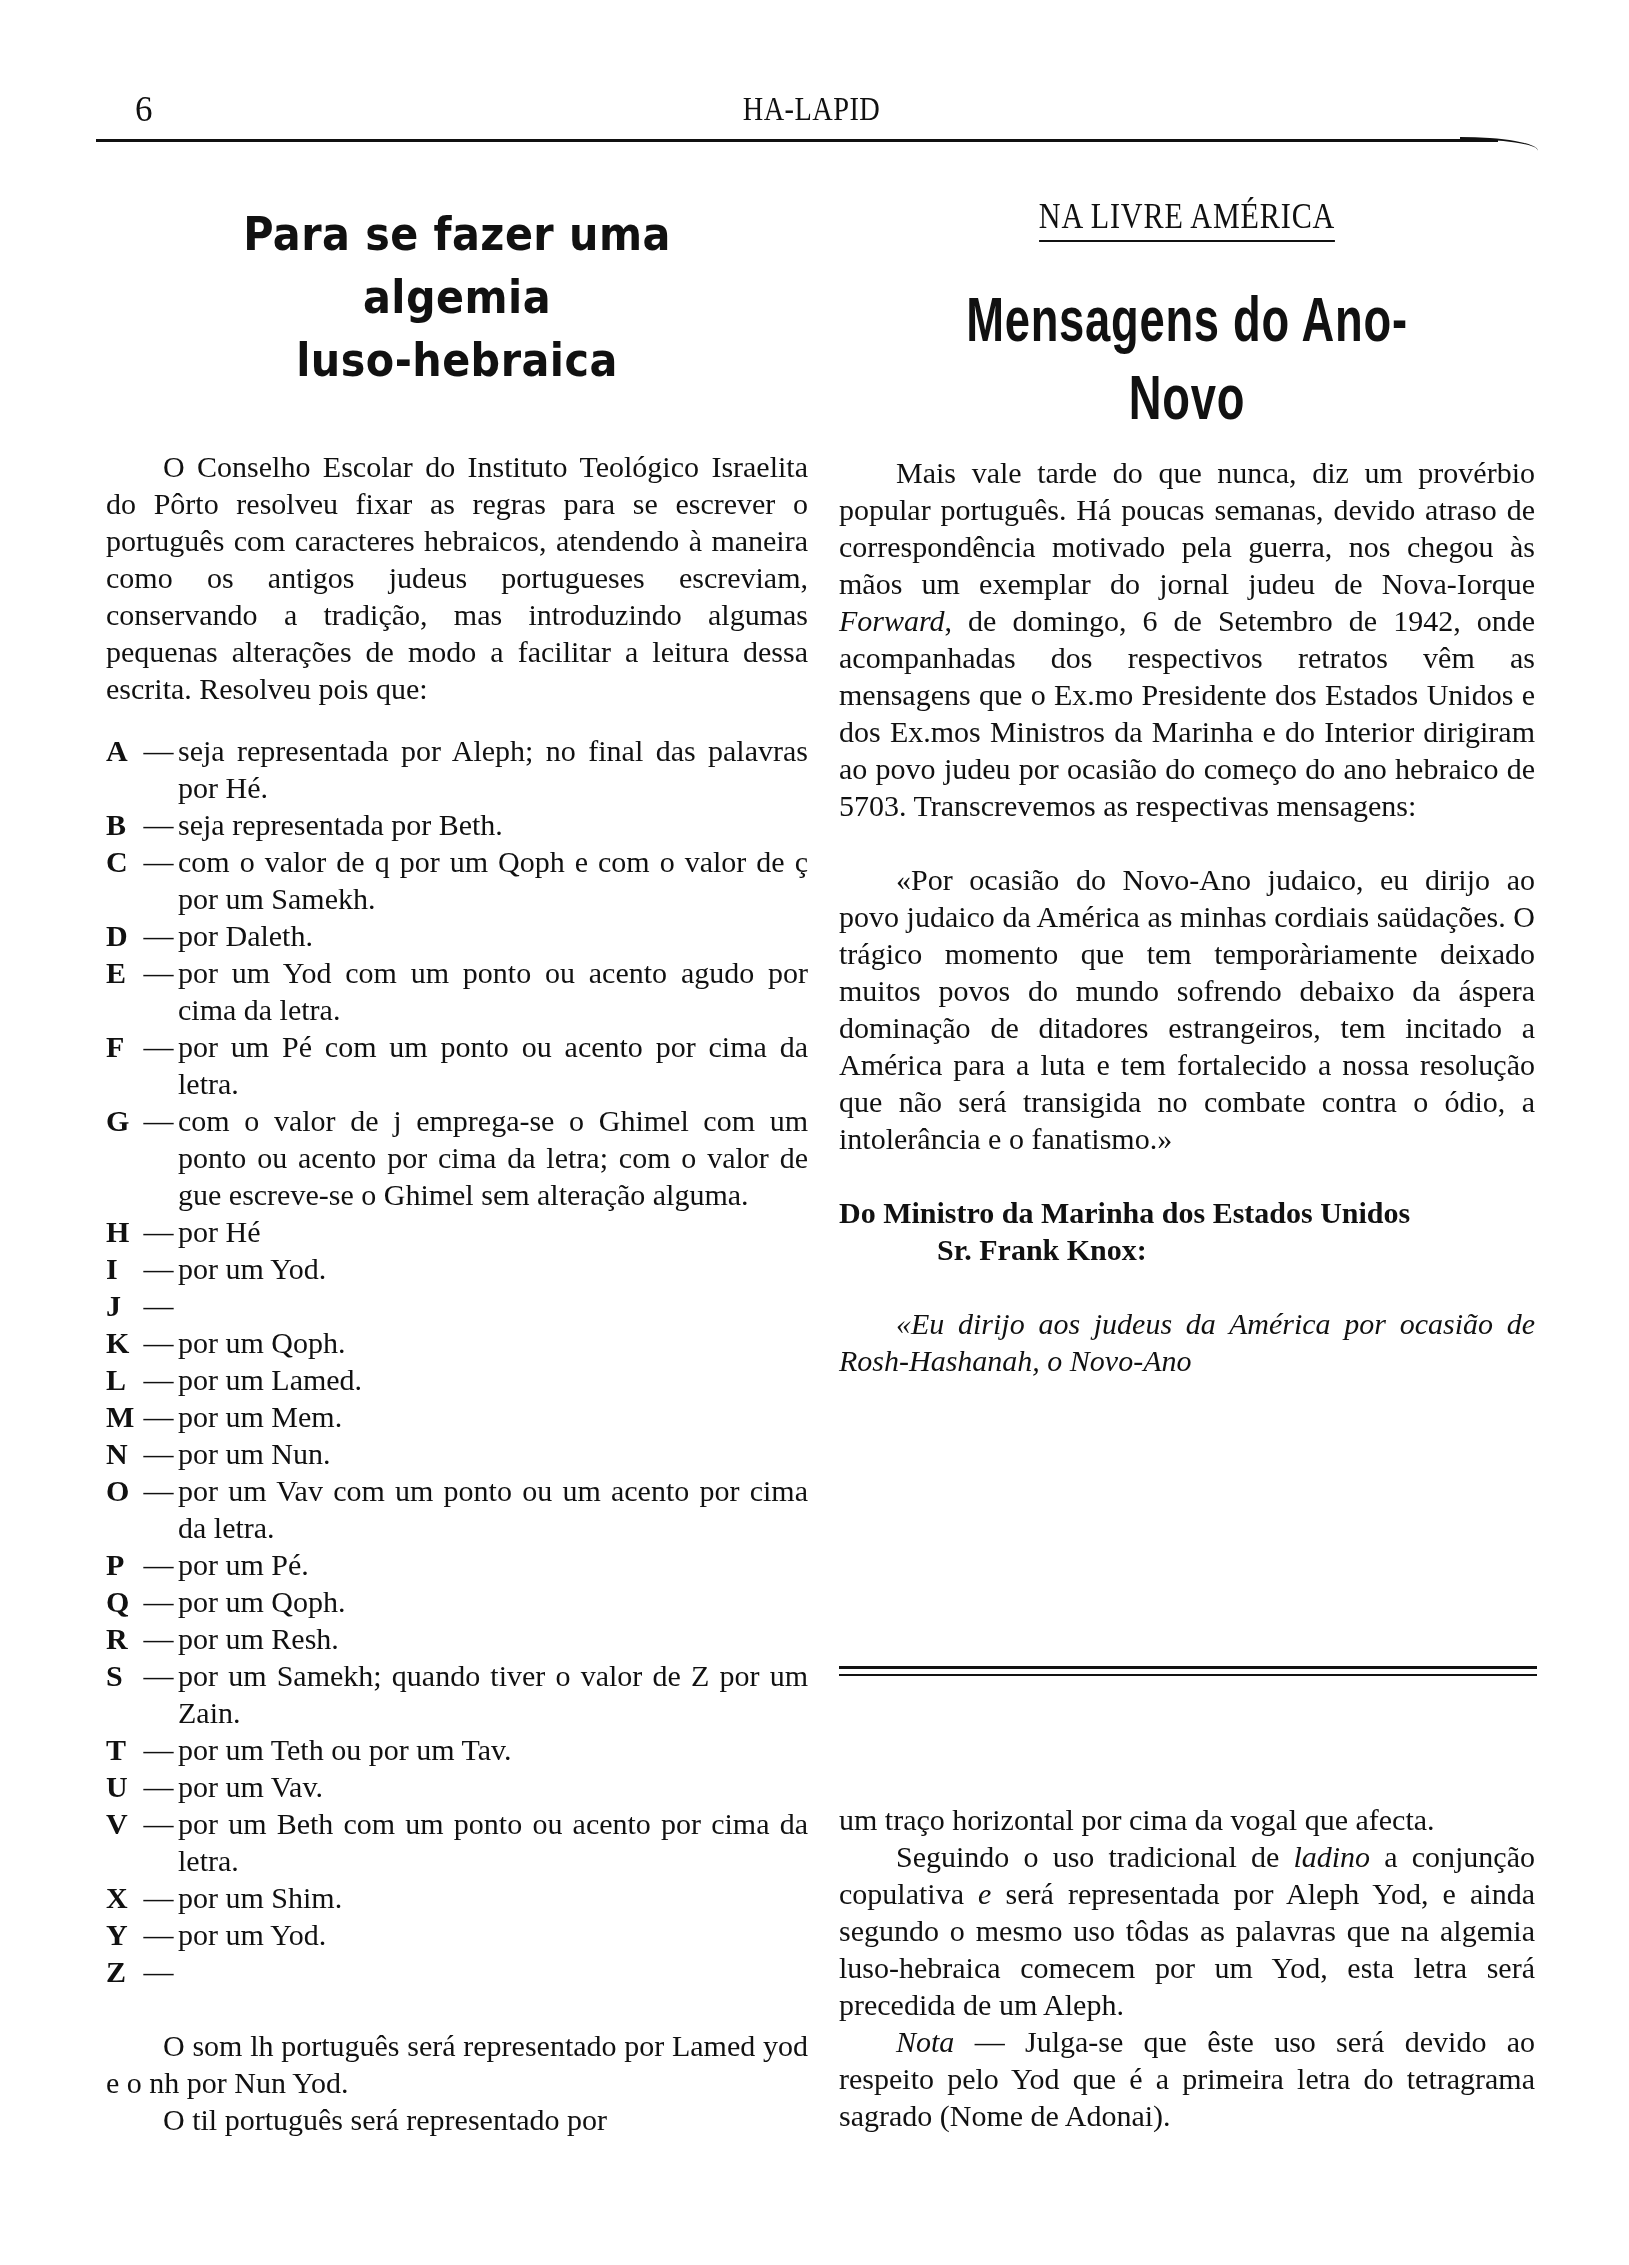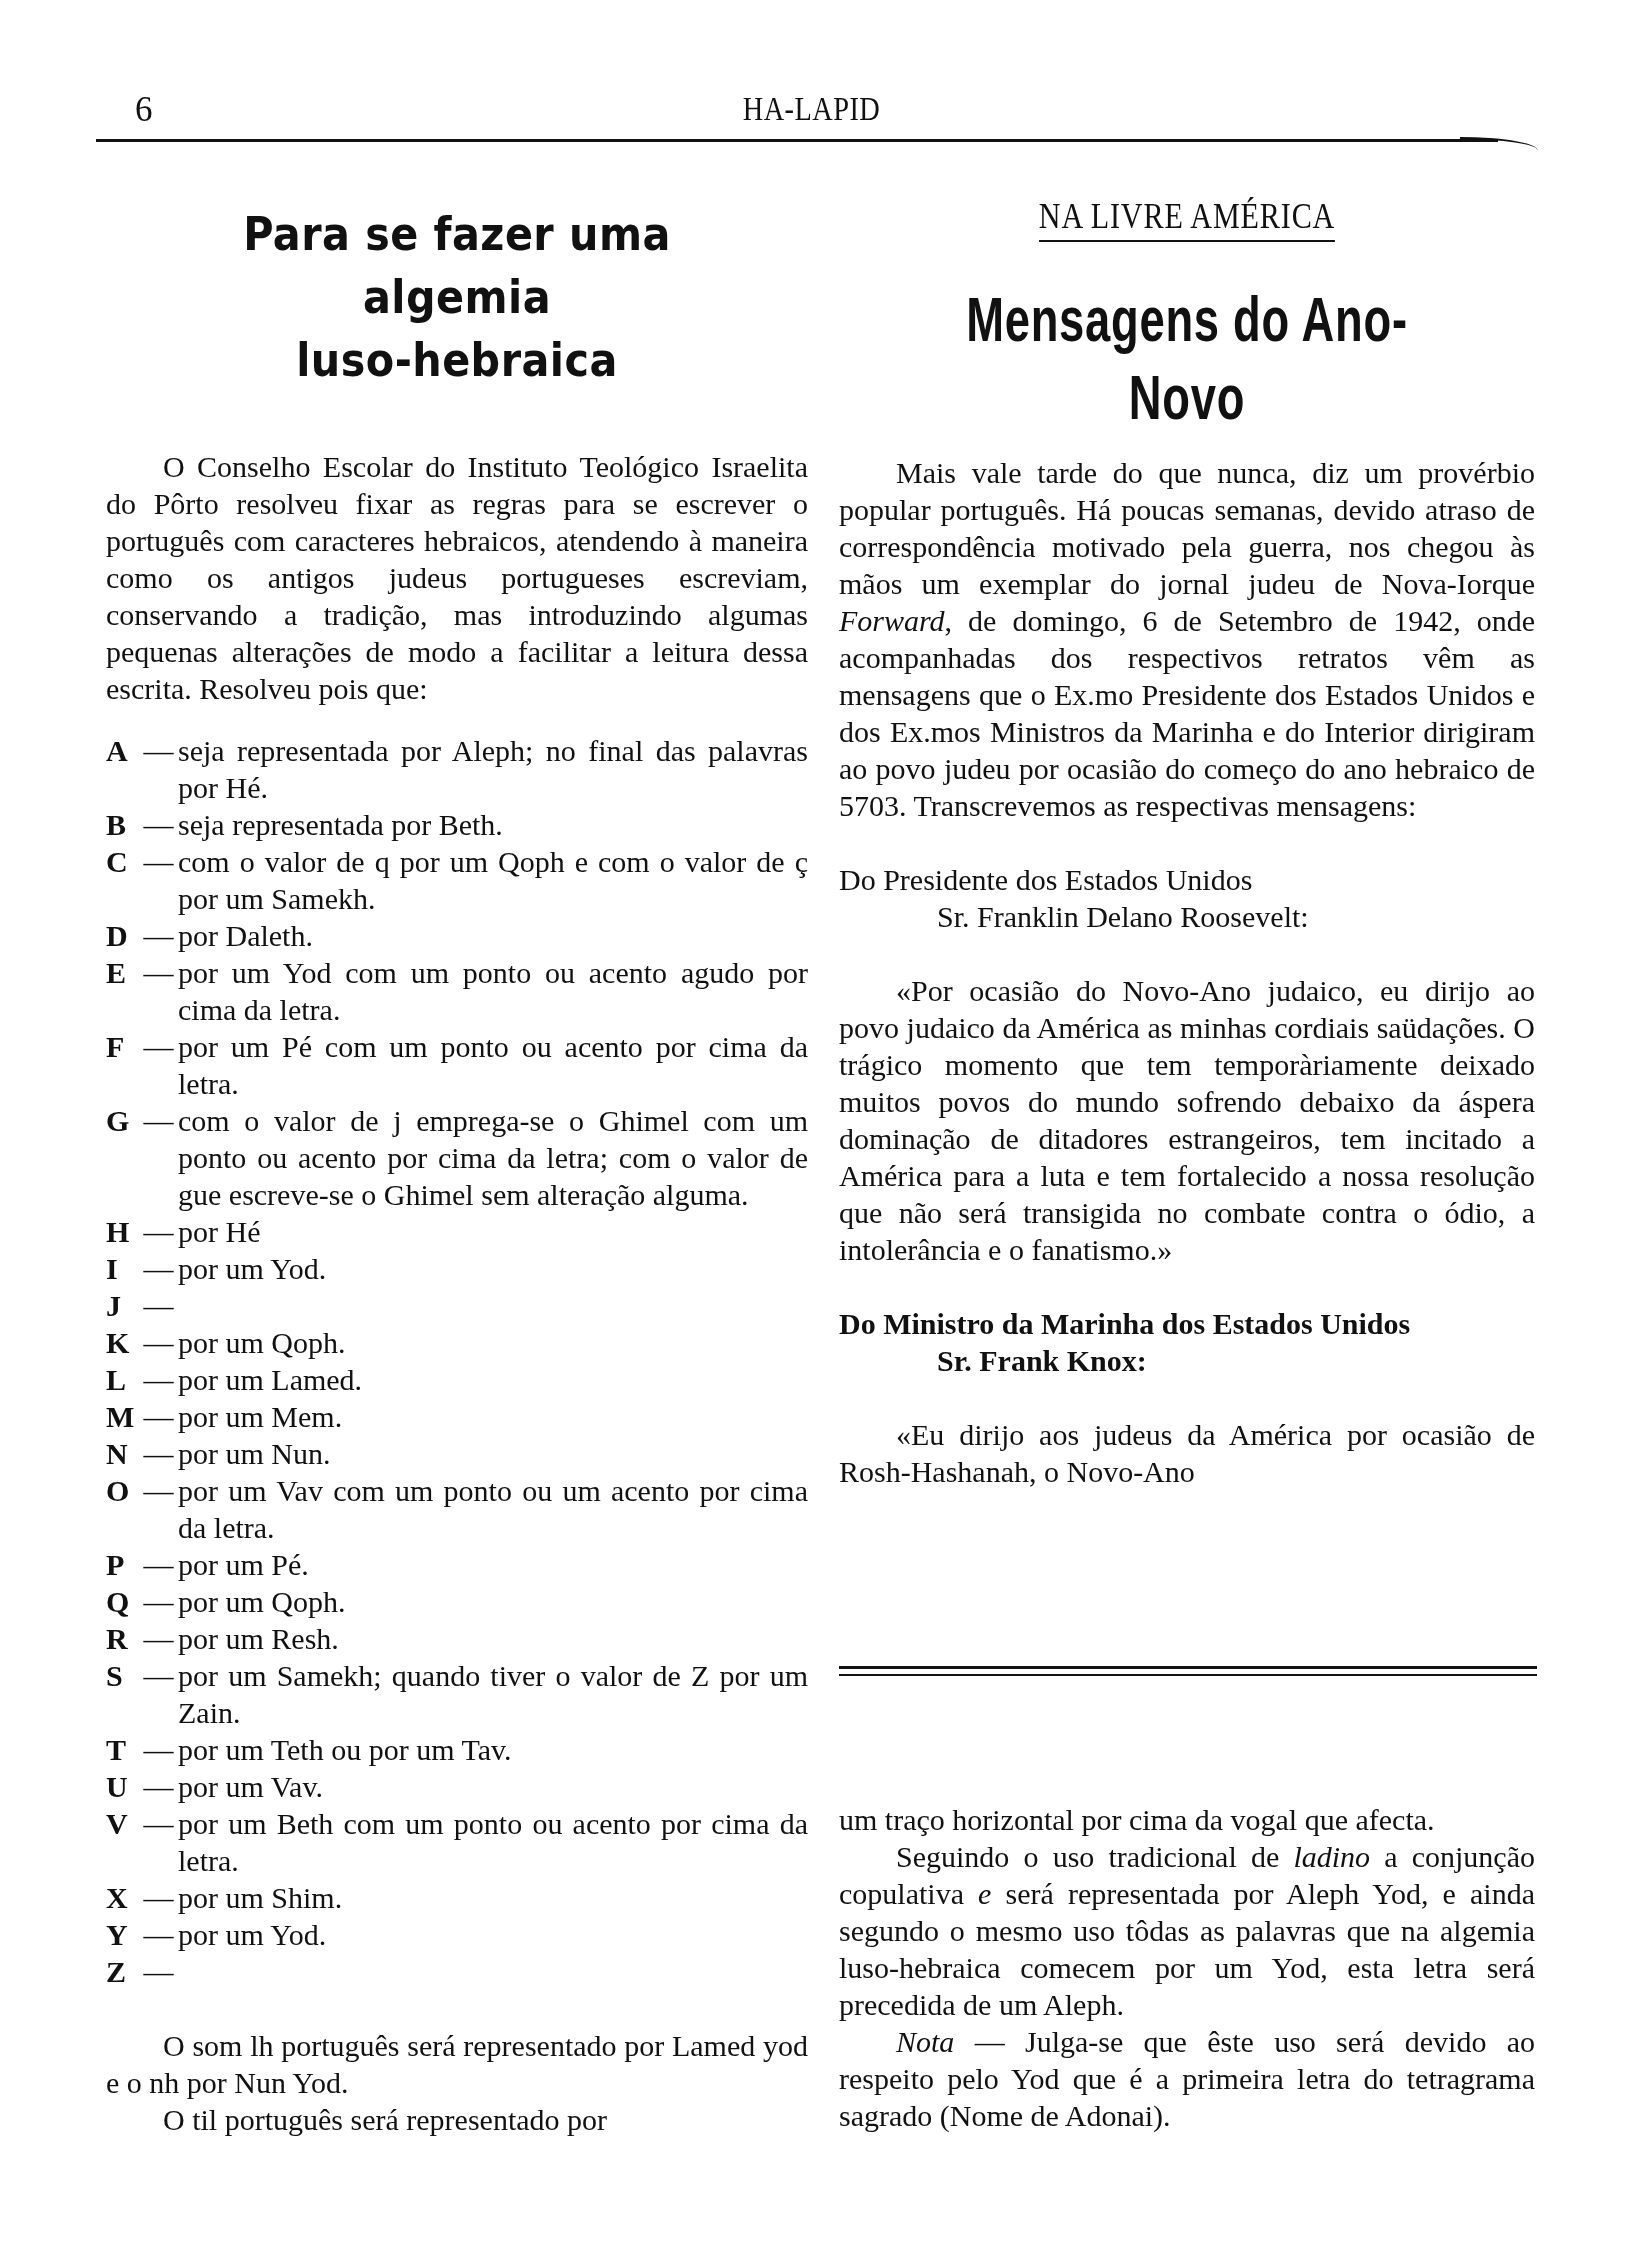--- a/index.html
+++ b/index.html
@@ -135,21 +135,21 @@
     .right-intro { margin-top: 17.6px; }
     .attribution {
       font-size: 30px;
       line-height: 37px;
     }
     .attribution .who { display: block; }
     .attribution .name { display: block; padding-left: 98px; }
     .attr-1 { margin-top: 37px; }
     .quote-1 { margin-top: 37px; }
     .attr-2 { margin-top: 37px; font-weight: bold; }
-    .quote-2 { margin-top: 37px; }
+    .quote-2 { margin-top: 37px; font-style: italic; }
 
     .divider-rule {
       position: absolute;
       left: 839px; top: 1666px;
       width: 698px;
       height: 9.8px;
       border-top: 3.9px solid #111;
       border-bottom: 2px solid #111;
     }
     .col-right-bottom {
@@ -310,24 +310,20 @@
   </div>
 
   <div class="col col-right">
     <div class="section-label">
       <span>NA LIVRE AMÉRICA</span>
     </div>
     <h2 class="right-title">Mensagens do Ano-Novo</h2>
 
     <p class="body-text indent right-intro"><span>Mais vale tarde do que nunca, diz um provérbio popular português. Há poucas semanas, devido atraso de correspondência motivado pela guerra, nos chegou às mãos um exemplar do jornal judeu de Nova-Iorque </span><em class="it">Forward</em><span>, de domingo, 6 de Setembro de 1942, onde acompanhadas dos respectivos retratos vêm as mensagens que o Ex.mo Presidente dos Estados Unidos e dos Ex.mos Ministros da Marinha e do Interior dirigiram ao povo judeu por ocasião do começo do ano hebraico de 5703. Transcrevemos as respectivas mensagens:</span></p>
 
-    <div class="attribution attr-1">
-      <span class="who">Do Presidente dos Estados Unidos</span>
-      <span class="name">Sr. Franklin Delano Roosevelt:</span>
-    </div>
     <p class="body-text indent quote-1">«Por ocasião do Novo-Ano judaico, eu dirijo ao povo judaico da América as minhas cordiais saüdações. O trágico momento que tem temporàriamente deixado muitos povos do mundo sofrendo debaixo da áspera dominação de ditadores estrangeiros, tem incitado a América para a luta e tem fortalecido a nossa resolução que não será transigida no combate contra o ódio, a intolerância e o fanatismo.»</p>
 
     <div class="attribution attr-2">
       <span class="who">Do Ministro da Marinha dos Estados Unidos</span>
       <span class="name">Sr. Frank Knox:</span>
     </div>
     <p class="body-text indent quote-2">«Eu dirijo aos judeus da América por ocasião de Rosh-Hashanah, o Novo-Ano</p>
   </div>
 
   <div class="divider-rule"></div>

